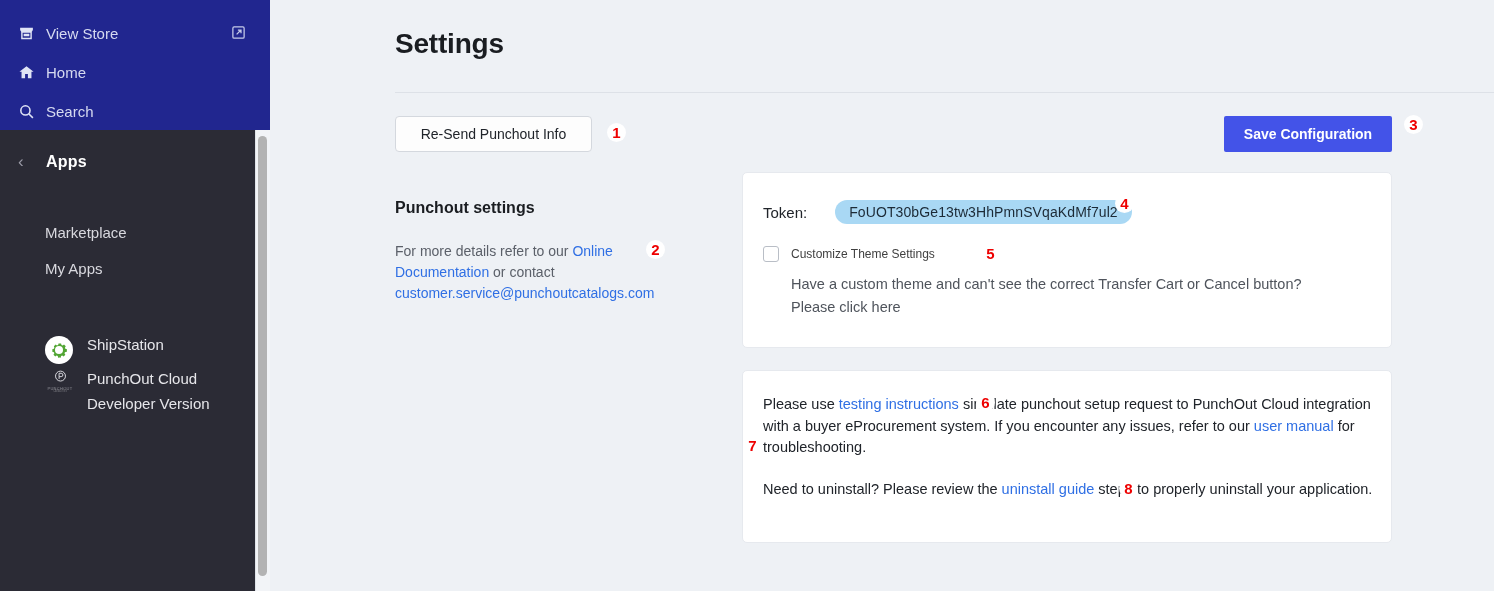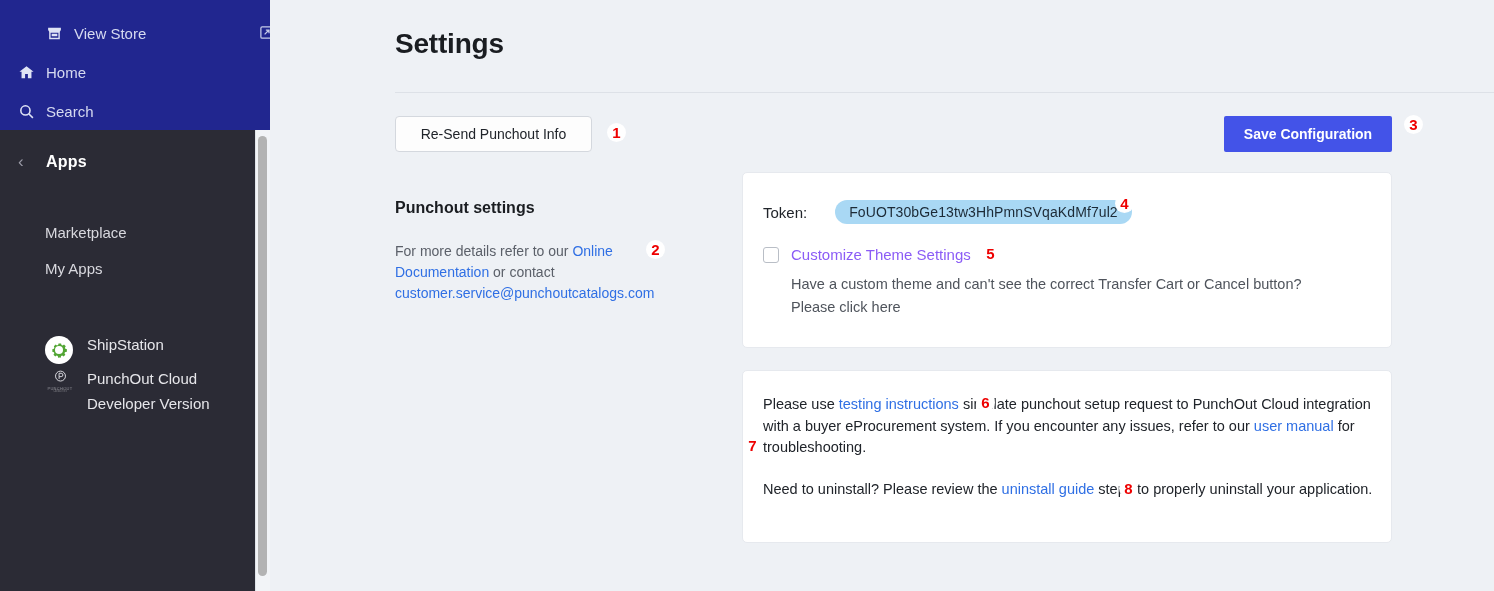--- a/index.html
+++ b/index.html
@@ -115,21 +115,21 @@
   .token-chip {
     background: #a9d8f4; color: #1c2a36; font-size: 14px;
     padding: 4px 14px; border-radius: 12px; letter-spacing: .1px;
   }
 
   .cb-row { position: absolute; left: 20px; top: 73px; display: flex; align-items: center; }
   .cb-box {
     width: 16px; height: 16px; border: 1px solid #b9bec6; border-radius: 3px;
     background: #fff; margin-right: 12px; cursor: pointer;
   }
-  .cb-label { font-size: 15px; color: #8b5cf6; }
+  .cb-label { font-size: 12px; color: #404040; }
   .cb-desc {
     position: absolute; left: 48px; top: 100px; width: 580px;
     font-size: 14.5px; color: #4f545c; line-height: 23px;
   }
 
   .body-text {
     position: absolute; font-size: 14.5px; color: #20242a; line-height: 21.5px;
   }
   .bt-1 { left: 20px; top: 23px; width: 610px; }
   .bt-2 { left: 20px; top: 108px; width: 610px; }
@@ -143,21 +143,21 @@
   }
   .badge.nobg { background: transparent; box-shadow: none; }
 </style>
 </head>
 <body>
 
 <div id="root">
 
   <div class="navy-panel">
 
-    <div class="navy-item" style="top:14px;margin-left:28px;">
+    <div class="navy-item" style="top:14px;">
       <span class="ico">
         <svg width="17" height="17" viewBox="0 0 24 24" fill="currentColor">
           <path d="M3 4h18v3l-1.5 2.5V20H4.5V9.5L3 7V4zm3.5 7V18h11V11h-11zm1.5 1.5h8V16h-8v-3.5z"></path>
         </svg>
       </span>
       <span class="lbl">View Store</span>
       <span class="ext">
         <svg width="15" height="15" viewBox="0 0 24 24" fill="none" stroke="currentColor" stroke-width="2">
           <rect x="3" y="3" width="18" height="18" rx="2"></rect>
             <path d="M9 15L16 8M11 8h5v5"></path>

